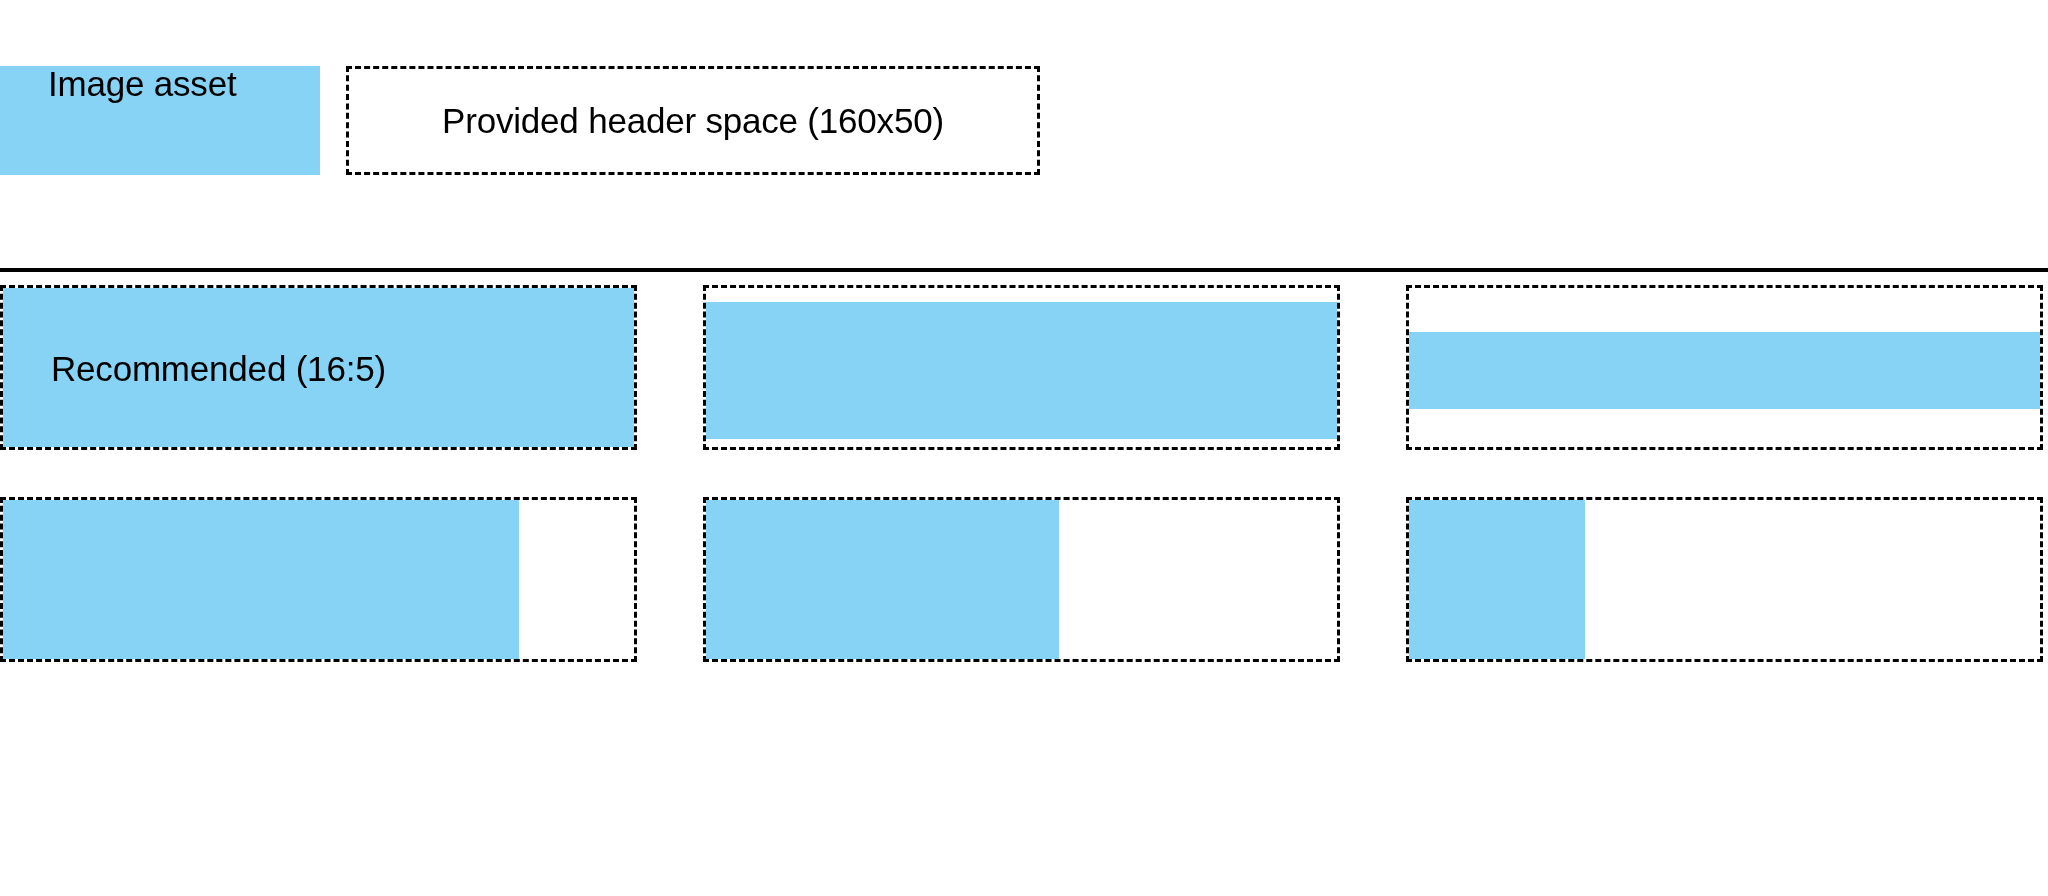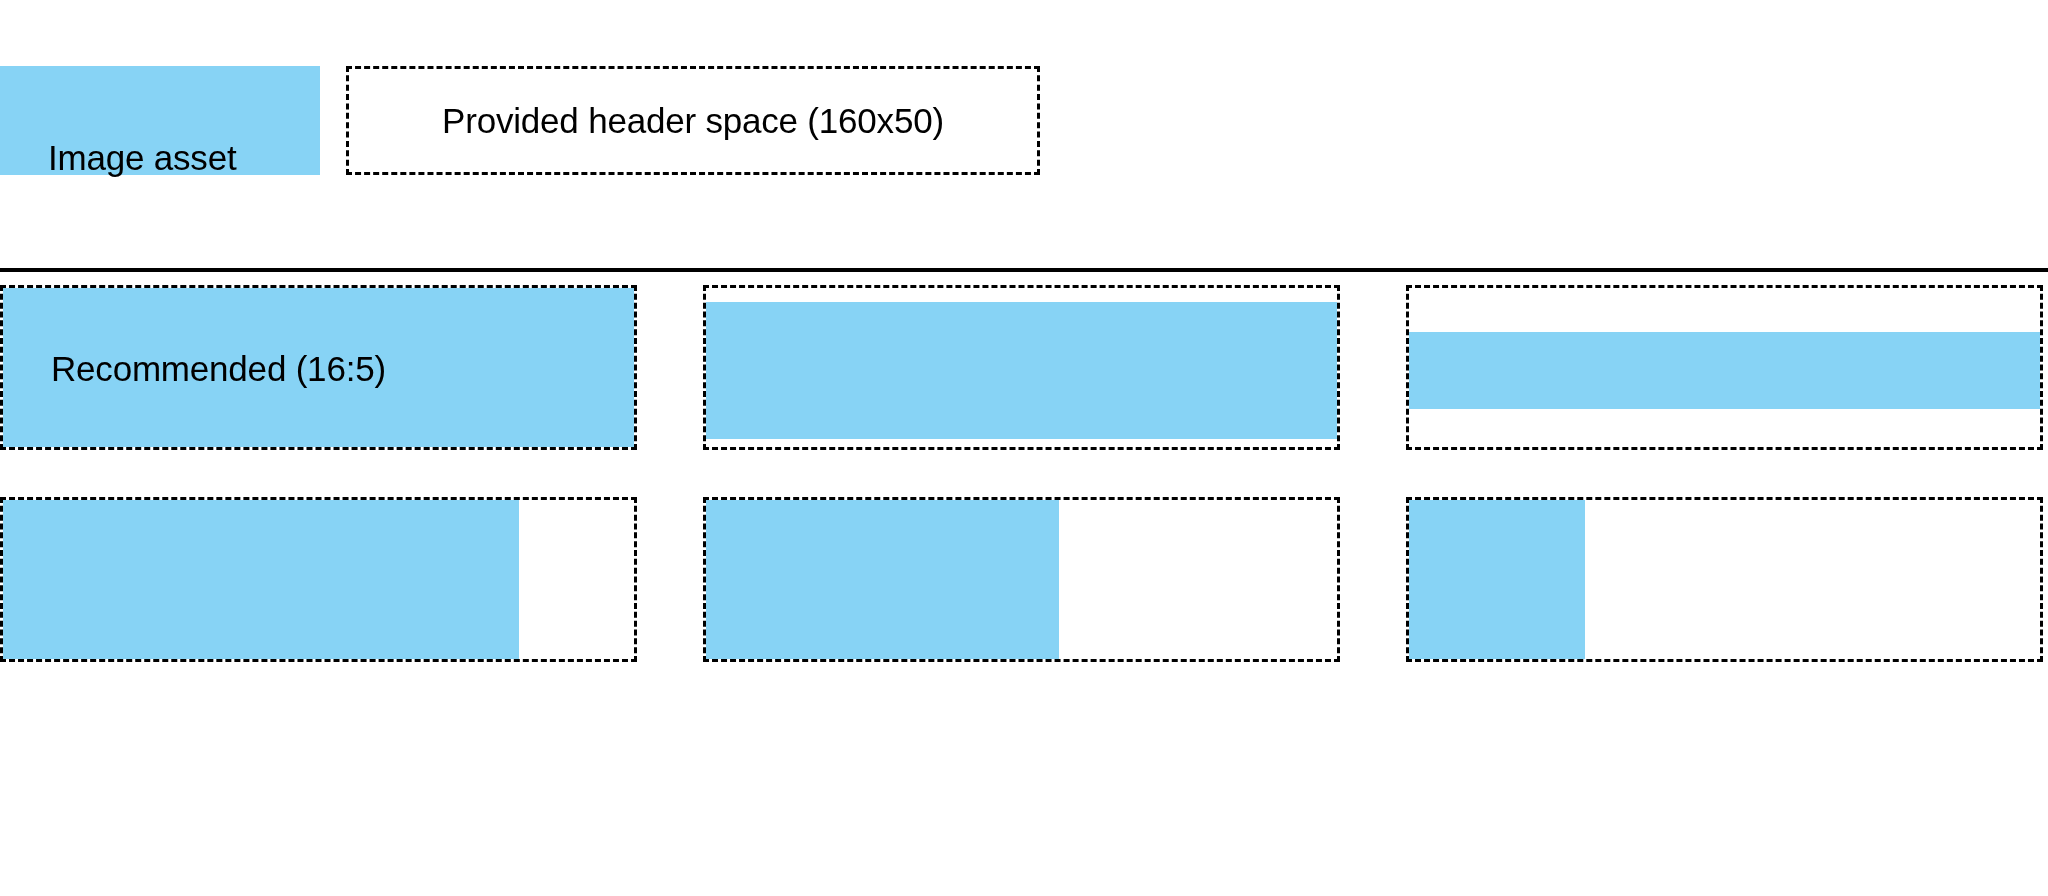--- a/index.html
+++ b/index.html
@@ -32,21 +32,21 @@
     height: 109px;
     display: flex;
     align-items: stretch;
   }
 
   .legend-swatch {
     width: 320px;
     height: 109px;
     background: #87d3f5;
     display: flex;
-    align-items: flex-end;
+    align-items: flex-start;
     box-sizing: border-box;
   }
 
   .legend-swatch .legend-text {
     padding-left: 48px;
     font-size: 35px;
     letter-spacing: -0.2px;
     line-height: 1;
     white-space: nowrap;
   }

